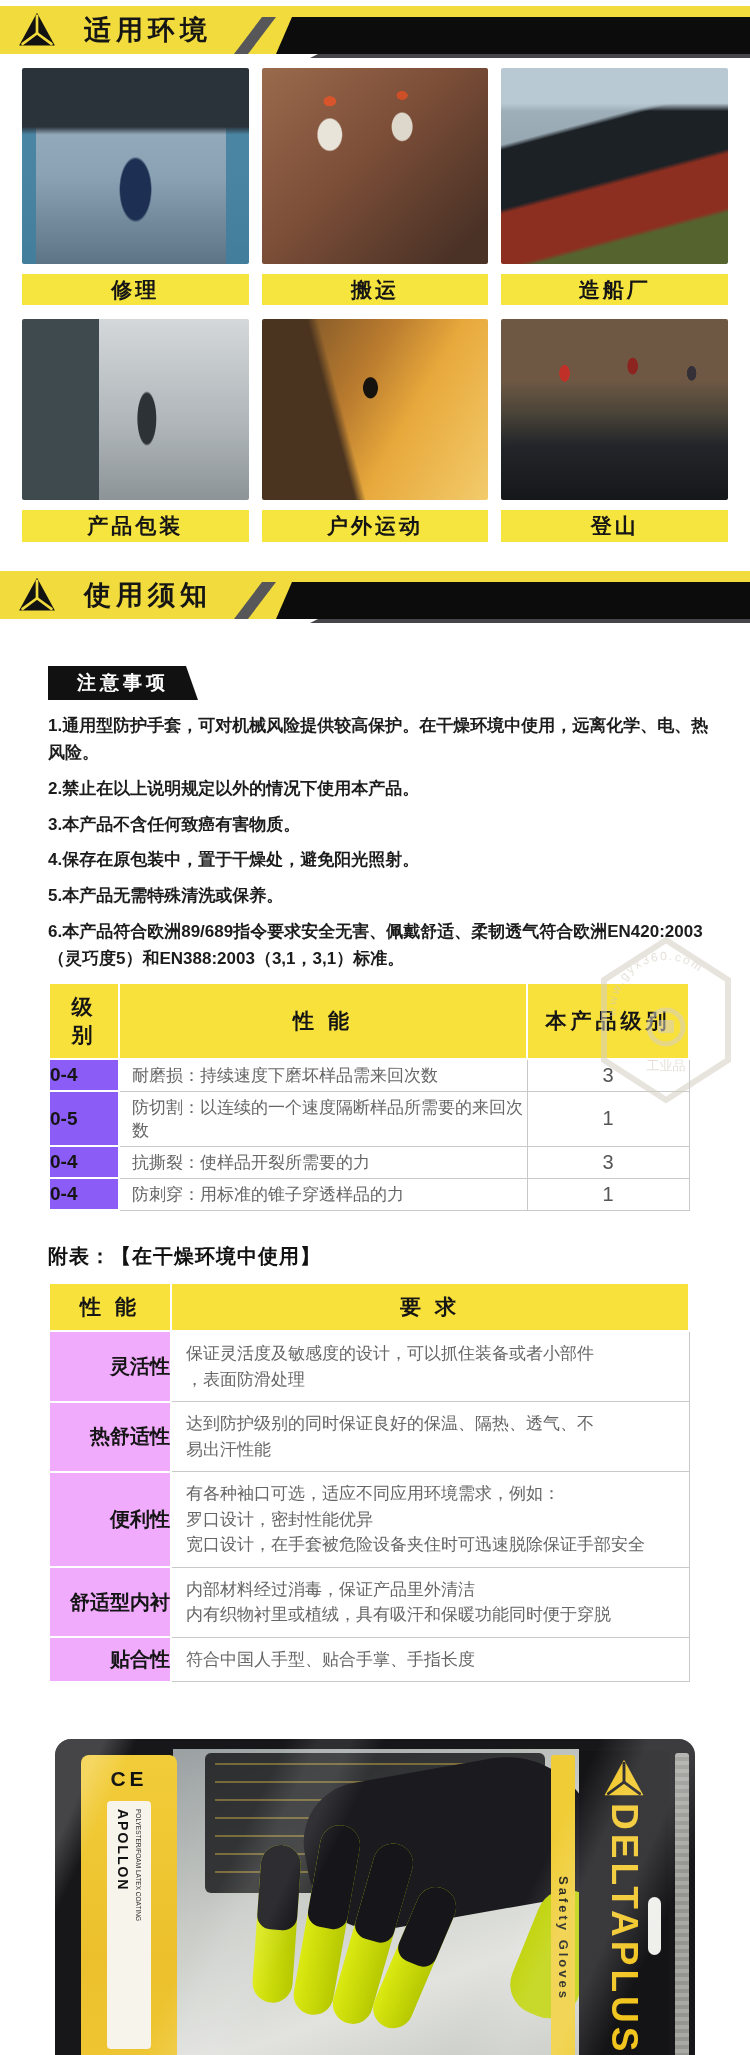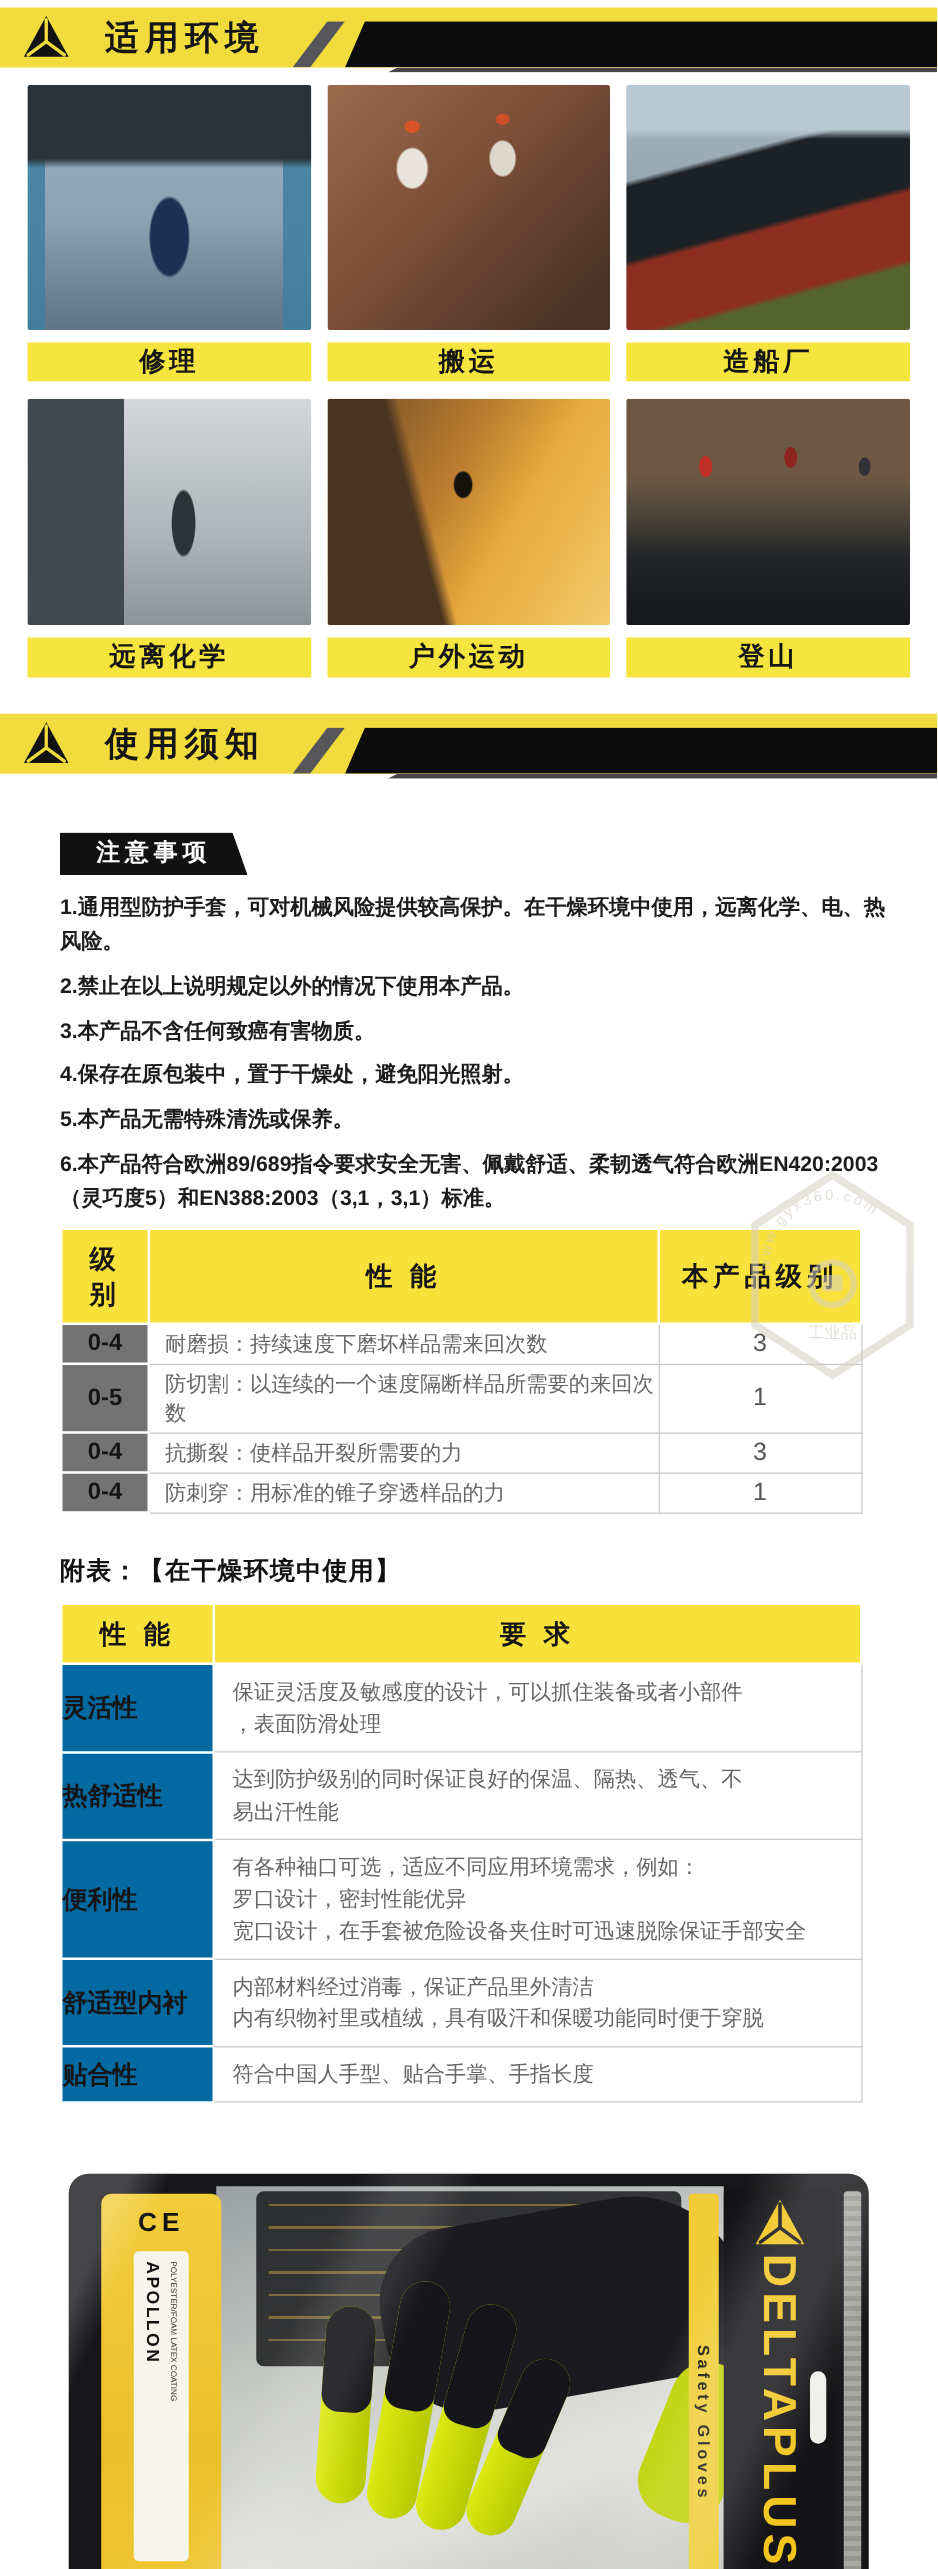--- a/index.html
+++ b/index.html
@@ -70,26 +70,26 @@
   .notice-item { white-space:pre-line; font-size:17px; font-weight:700; color:#1c1c1c;
                  line-height:1.58; margin-bottom:9px; }
 
   
   .tbl-caption { margin:26px 0 12px 48px; font-size:20px; font-weight:700; color:#111; letter-spacing:1px; }
   table.spec { border-collapse:collapse; margin-left:48px; }
   table.spec td, table.spec th { border:1px solid #c9c9c9; }
   table.spec th { background:#F9E13C; border:2px solid #fff; font-size:21px; font-weight:700;
                   color:#151515; letter-spacing:4px; padding:9px 6px; }
   .t1 .cl { width:70px; }  .t1 .cd { width:408px; } .t1 .cv { width:162px; }
-  .t1 td.cl { background:#737373; border:2px solid #fff; text-align:center; font-size:19px;
+  .t1 td.cl { background:#8b5cf6; border:2px solid #fff; text-align:left; font-size:19px;
               font-weight:700; color:#151515; padding:4px 0; }
   .t1 td.cd { color:#666; font-size:17px; padding:4px 0 4px 12px; }
   .t1 td.cv { color:#555; font-size:20px; text-align:center; }
   .t2 .cl { width:122px; } .t2 .cd { width:518px; }
-  .t2 td.cl { background:#0369a1; border:2px solid #fff; text-align:left; font-size:20px;
+  .t2 td.cl { background:#f0abfc; border:2px solid #fff; text-align:right; font-size:20px;
               font-weight:700; color:#151515; }
   .t2 td.cd { color:#666; font-size:17px; line-height:1.5; padding:9px 6px 9px 14px; white-space:pre-line; }
 
   
   .watermark { position:absolute; left:596px; top:928px; opacity:.55; pointer-events:none; }
 
   
   .pkg-section { height:471px; }
   .package { position:relative; width:640px; height:400px; margin:56px auto 0; background:#17171a;
              border-radius:16px; overflow:hidden; }
@@ -173,21 +173,21 @@
         <div class="env-label">搬运</div>
       </div>
       <div class="env-cell">
         <div class="photo ph-ship"></div>
         <div class="env-label">造船厂</div>
       </div>
     </div>
     <div class="env-row row2">
       <div class="env-cell">
         <div class="photo ph-mach"></div>
-        <div class="env-label">远离化学</div>
+        <div class="env-label">产品包装</div>
       </div>
       <div class="env-cell">
         <div class="photo ph-climb"></div>
         <div class="env-label">户外运动</div>
       </div>
       <div class="env-cell">
         <div class="photo ph-hike"></div>
         <div class="env-label">登山</div>
       </div>
     </div>

